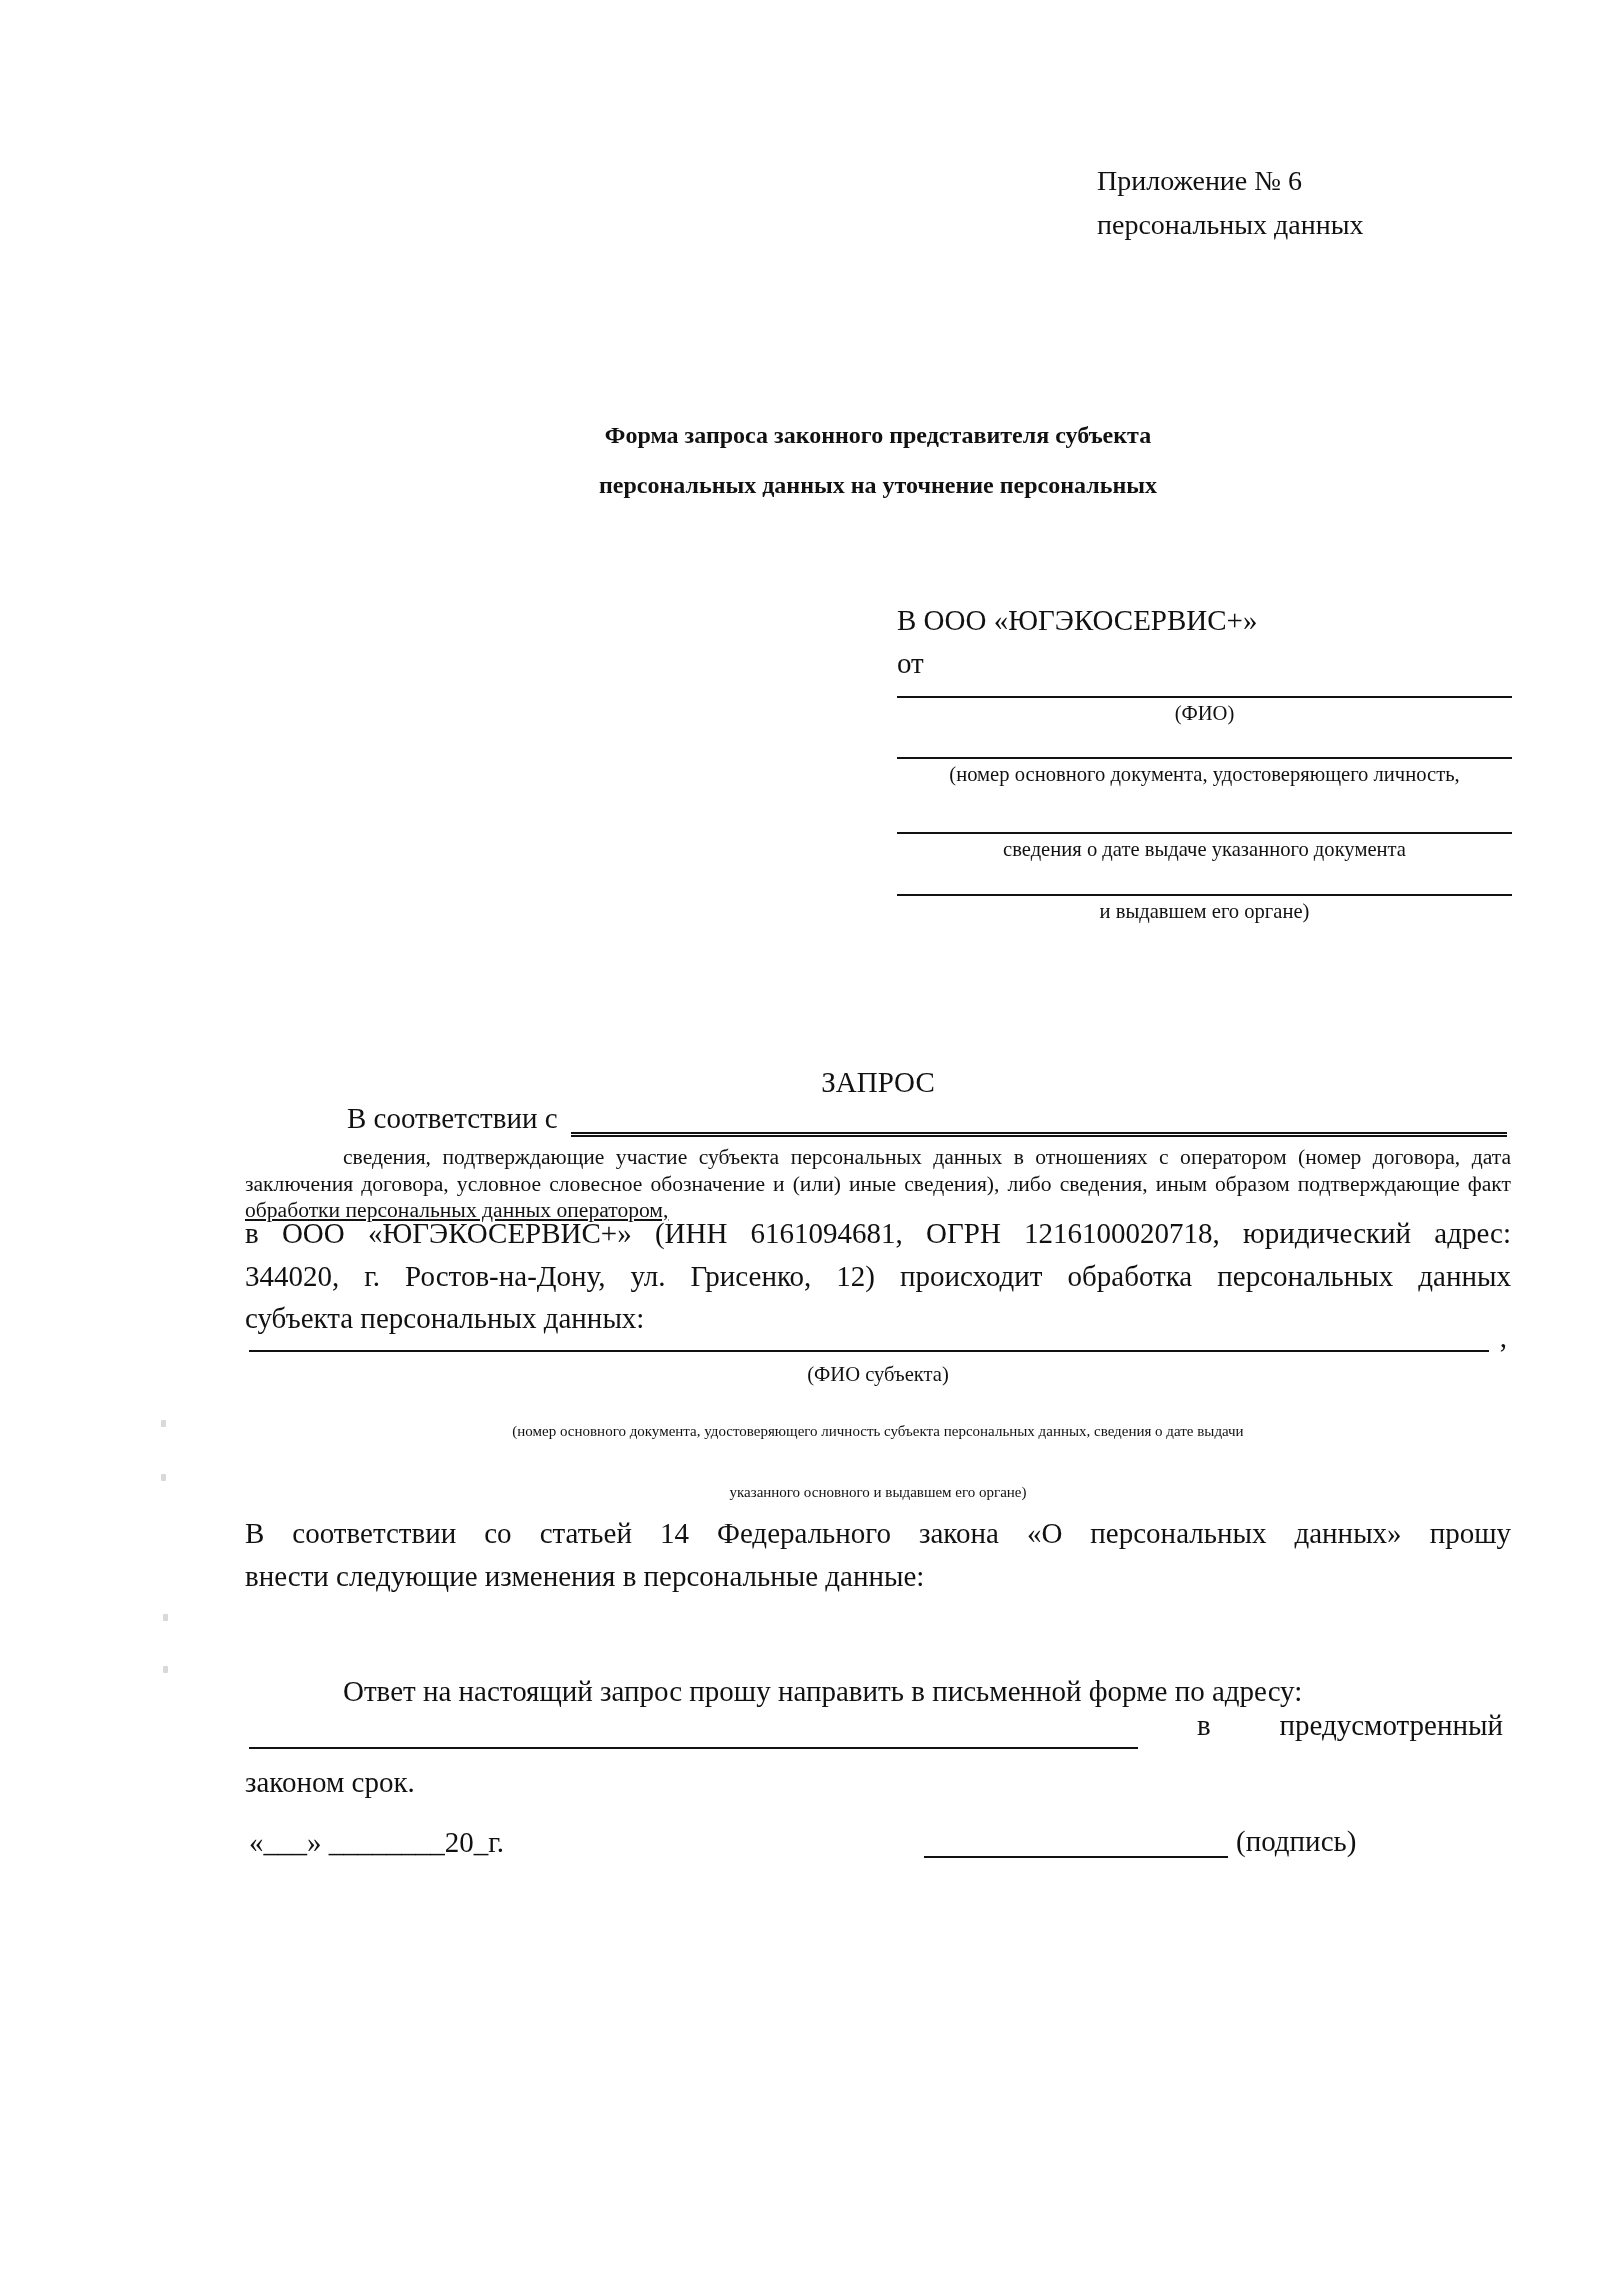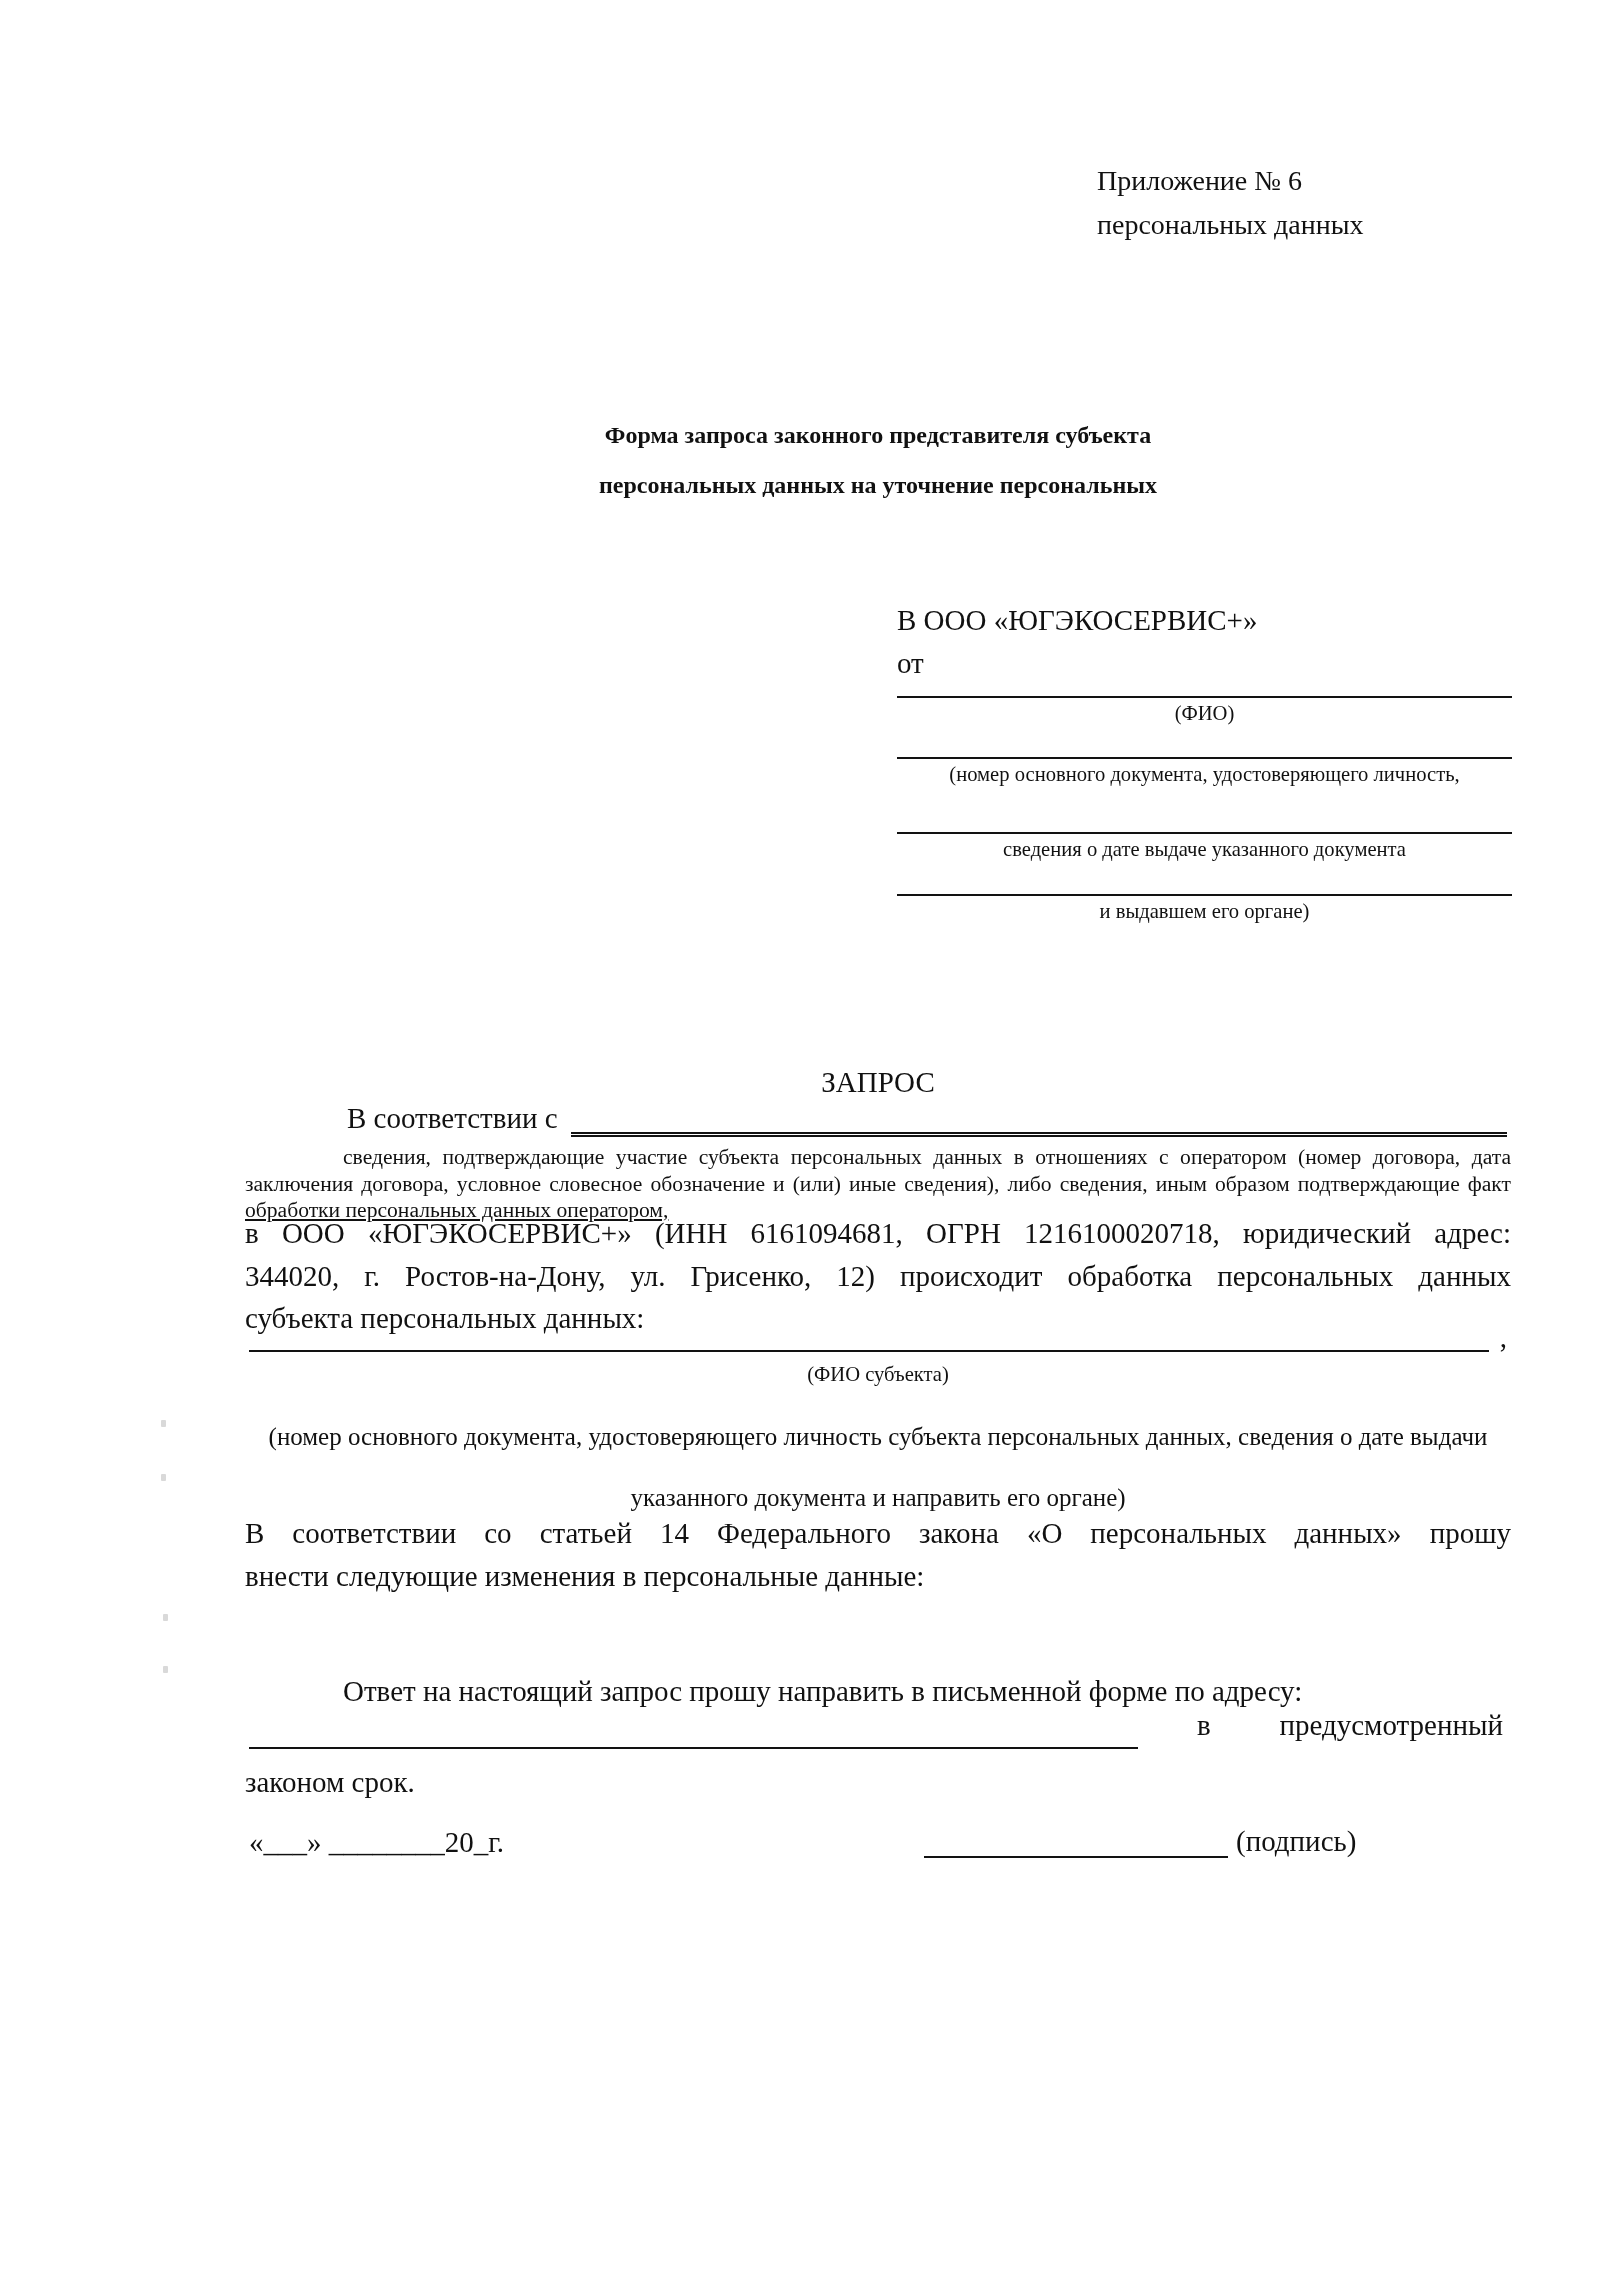--- a/index.html
+++ b/index.html
@@ -43,21 +43,21 @@
   .body-line { left: 233px; width: 1266px; font-size: 29px; line-height: 39px; }
   .jst { text-align: justify; text-align-last: justify; }
 
   .subject-row { left: 233px; top: 1313px; width: 1266px; height: 31px;
                  display: flex; align-items: flex-end; }
   .subject-fill { flex: 1; height: 29px; border-bottom: 2.9px solid #121212; }
   .subject-comma { font-size: 29px; line-height: 29px; padding-left: 2.9px; }
 
   .center-cap { left: 233px; width: 1266px; text-align: center; }
   .cap21 { font-size: 20.6px; }
-  .cap23 { font-size: 25px; }
+  .cap23 { font-size: 15px; }
 
   .indent { padding-left: 98px; }
 
   .answer-row { left: 233px; top: 1702px; width: 1266px; height: 39px;
                 display: flex; align-items: flex-end; }
   .answer-fill { width: 889px; height: 35px; border-bottom: 2.9px solid #121212; }
   .answer-words { flex: 1; display: flex; justify-content: space-between;
                   padding-left: 47px; font-size: 29px; line-height: 39px; }
 
   .footer-row { left: 233px; top: 1815px; width: 1266px; height: 41px; }
@@ -113,21 +113,21 @@
 <div class="abs body-line jst" style="top:1245px;">344020, г. Ростов-на-Дону, ул. Грисенко, 12) происходит обработка персональных данных</div>
 <div class="abs body-line" style="top:1287px;">субъекта персональных данных:</div>
 
 <div class="abs subject-row">
   <span class="subject-fill"></span>
   <span class="subject-comma">,</span>
 </div>
 <div class="abs center-cap cap21" style="top:1351px;">(ФИО субъекта)</div>
 
 <div class="abs center-cap cap23" style="top:1411px;">(номер основного документа, удостоверяющего личность субъекта персональных данных, сведения о дате выдачи</div>
-<div class="abs center-cap cap23" style="top:1472px;">указанного документа и направить его органе)</div>
+<div class="abs center-cap cap23" style="top:1472px;">указанного основного и выдавшем его органе)</div>
 
 <div class="abs body-line jst" style="top:1502px;">В соответствии со статьей 14 Федерального закона «О персональных данных» прошу</div>
 <div class="abs body-line" style="top:1545px;">внести следующие изменения в персональные данные:</div>
 
 <div class="artifact" style="left:149px; top:1408px;"></div>
 <div class="artifact" style="left:149px; top:1462px;"></div>
 <div class="artifact" style="left:151px; top:1602px;"></div>
 <div class="artifact" style="left:151px; top:1654px;"></div>
 
 <div class="abs body-line indent" style="top:1660px;">Ответ на настоящий запрос прошу направить в письменной форме по адресу:</div>

